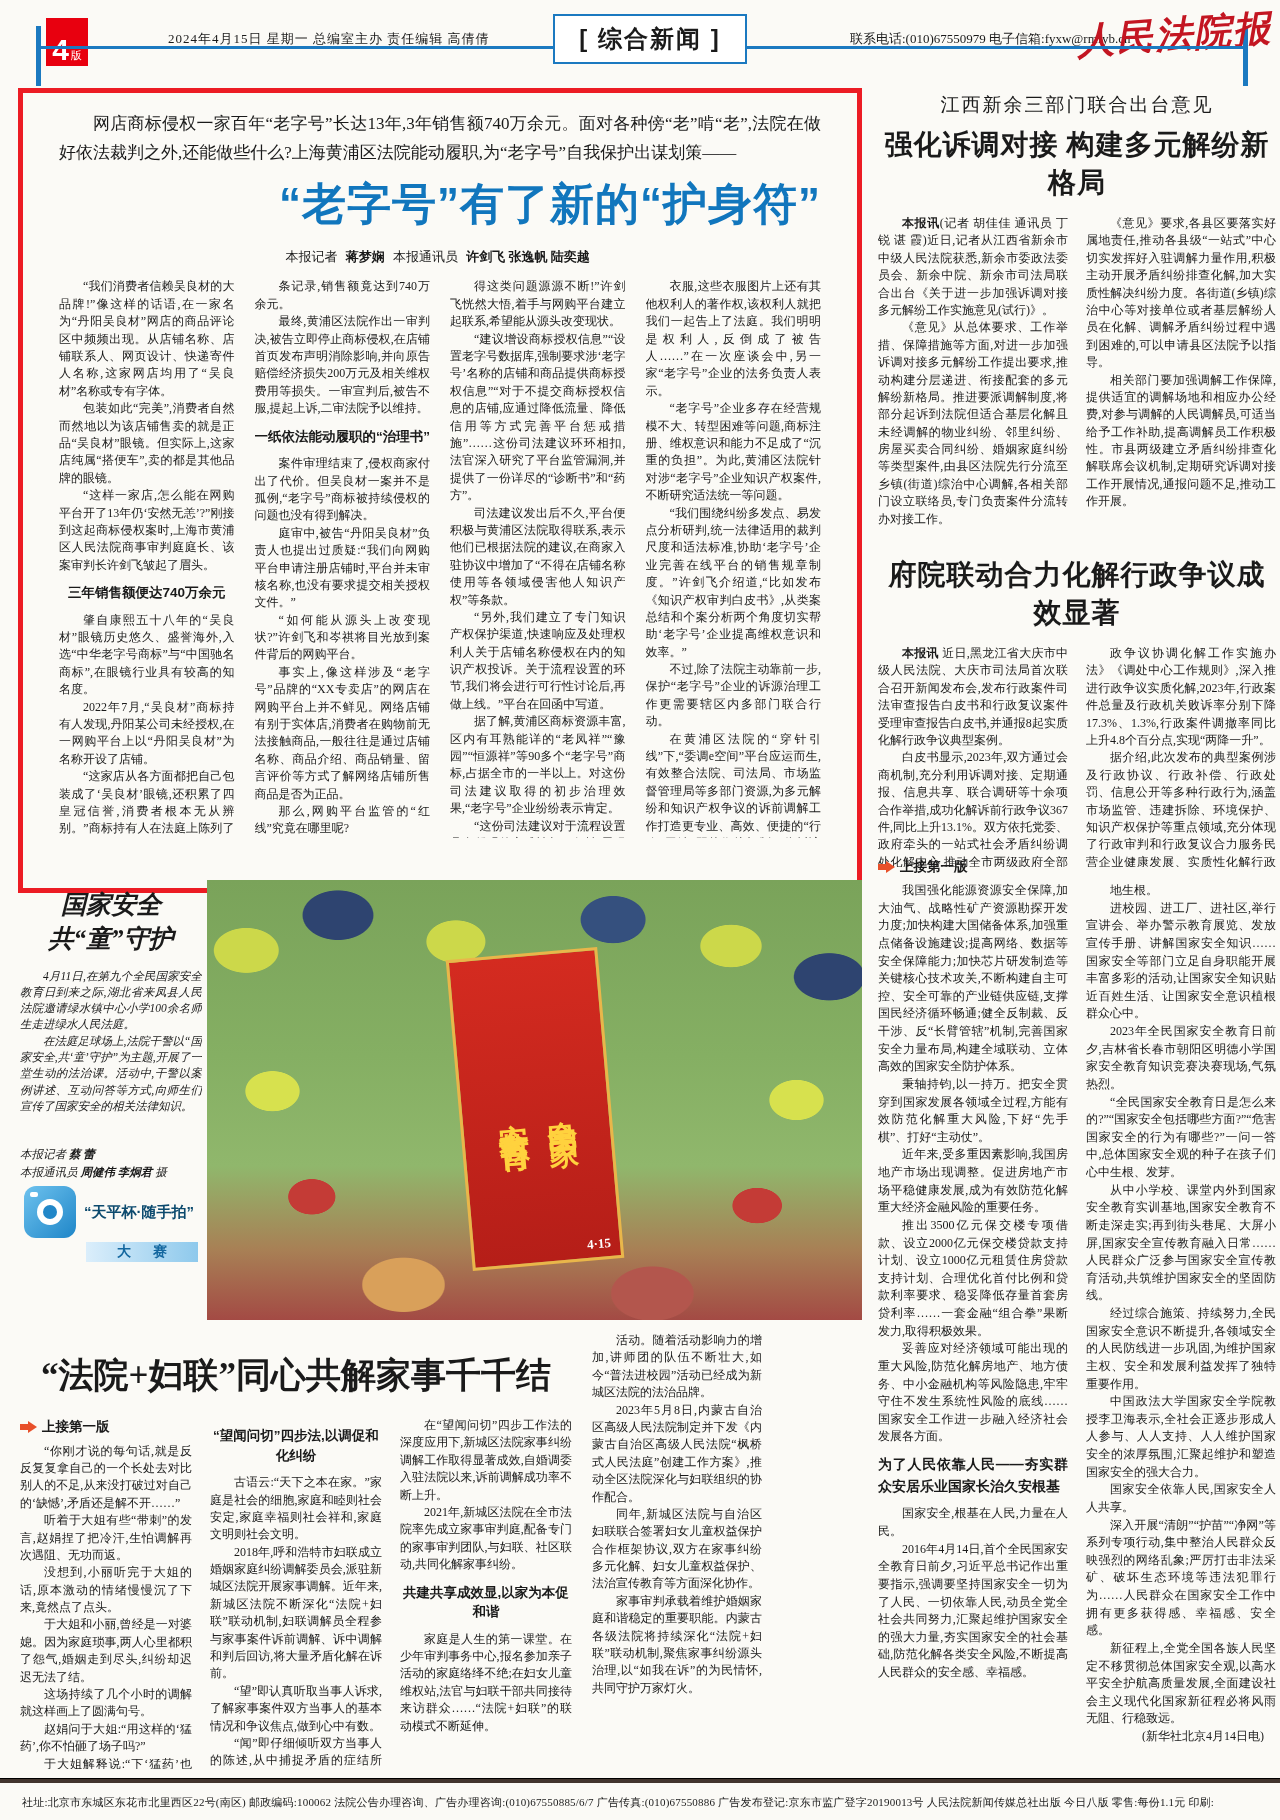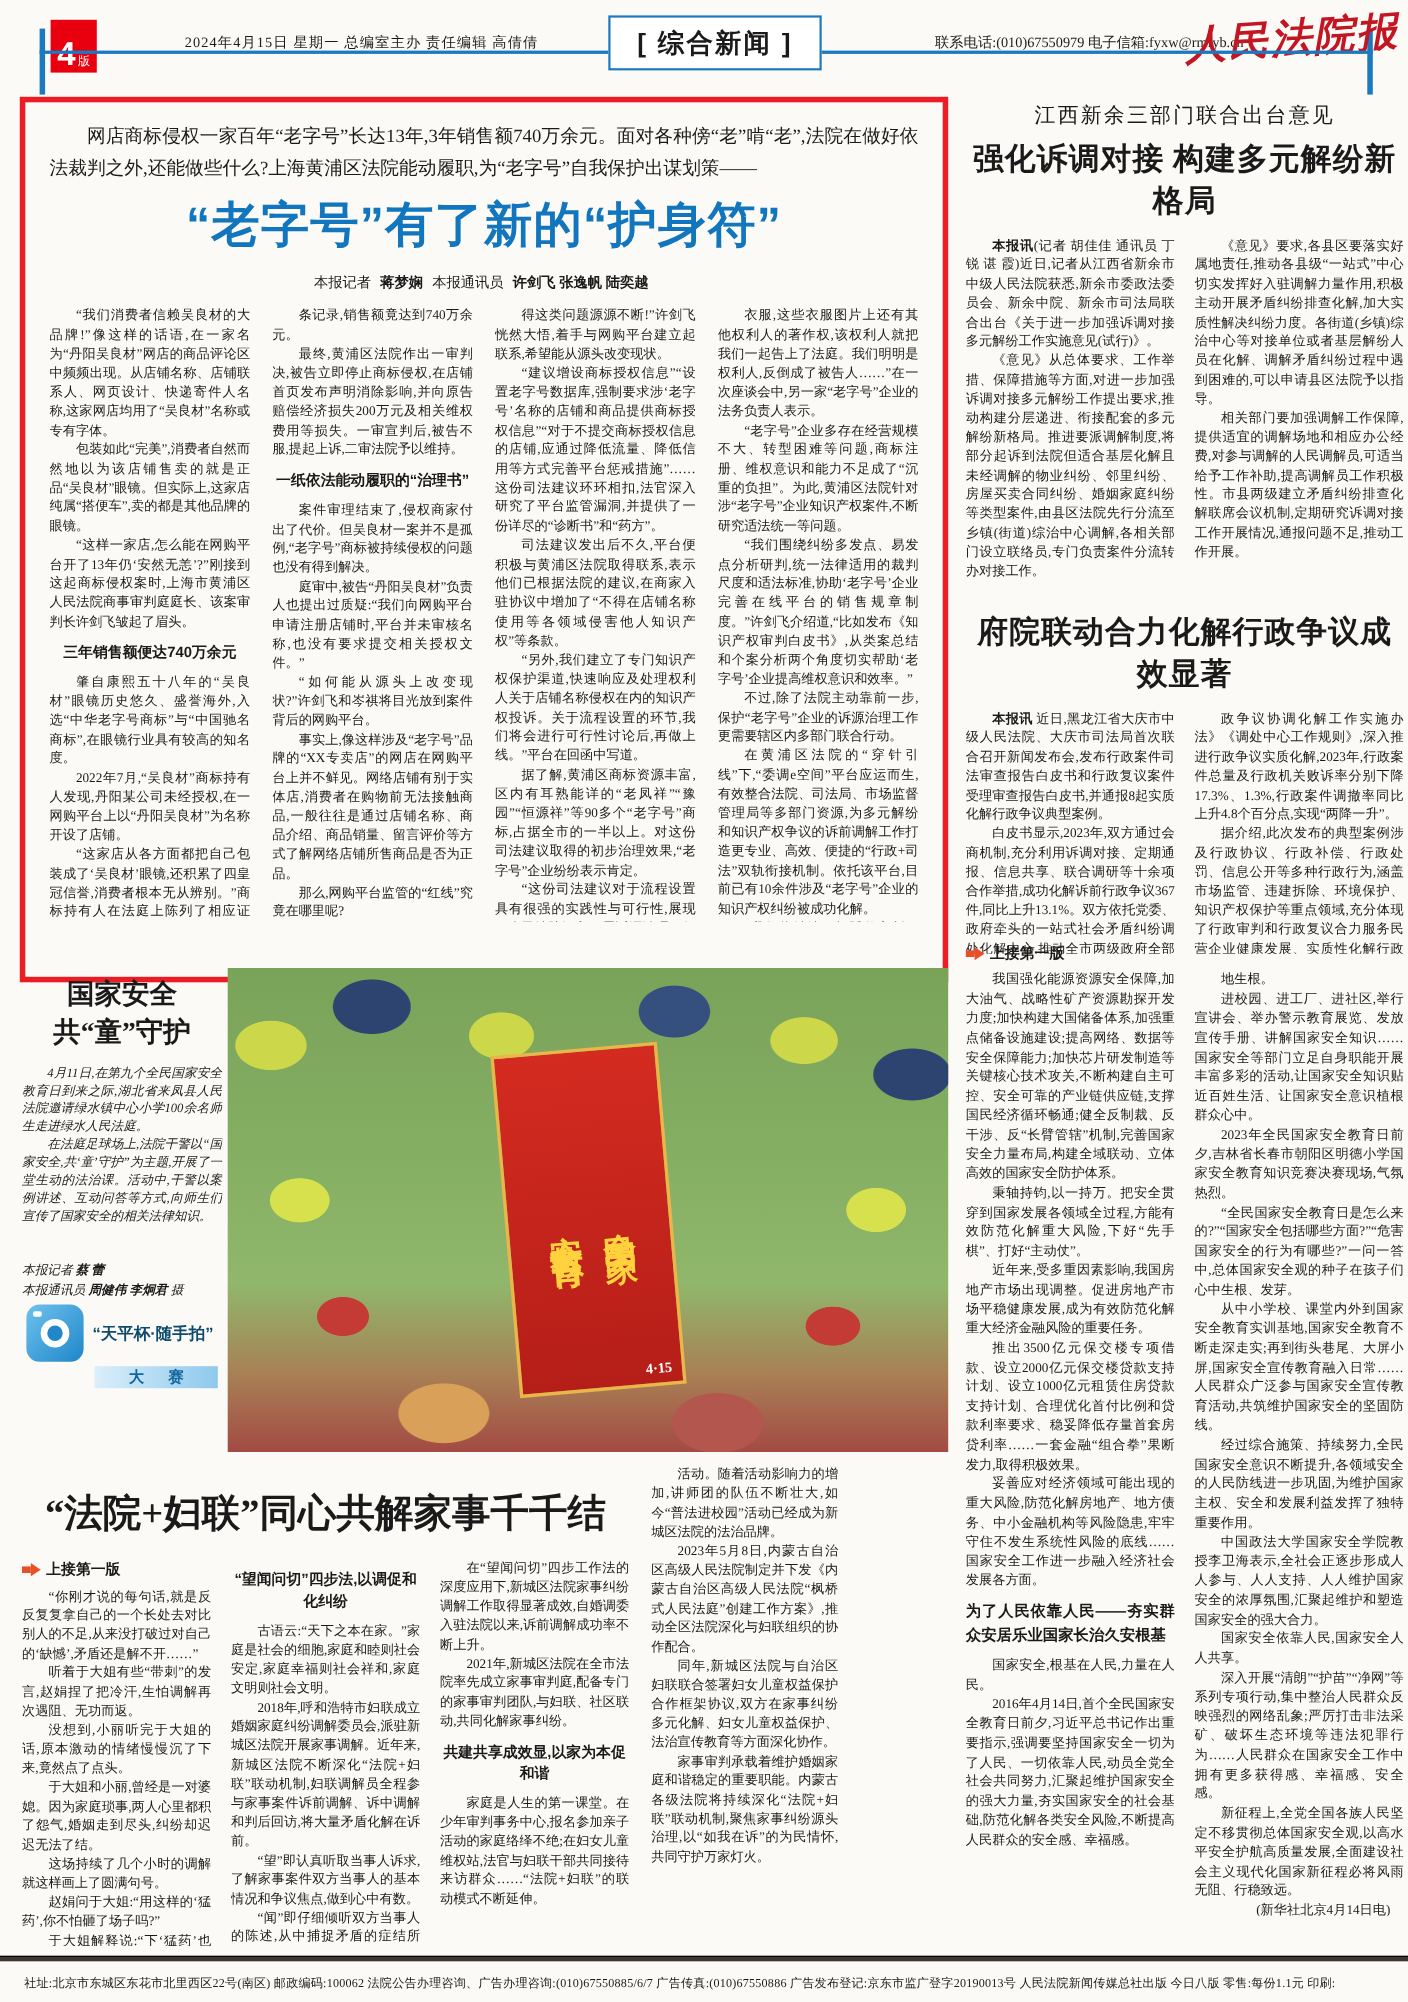--- a/index.html
+++ b/index.html
@@ -18,23 +18,23 @@
   .contact{position:absolute;left:850px;top:30px;font-size:13px;}
   .masthead{position:absolute;right:8px;top:10px;font-size:37px;color:#c31622;font-weight:bold;font-style:italic;
     letter-spacing:2px;transform:rotate(-4deg);}
   .header-rule{position:absolute;left:36px;top:46px;width:1212px;height:3px;background:#1b79c0;}
   .section-box{position:absolute;left:553px;top:14px;width:194px;height:50px;background:#fff;border:2px solid #1b79c0;
     display:flex;align-items:center;justify-content:center;font-size:24px;font-weight:bold;z-index:3;
     font-family:"Liberation Sans",sans-serif;letter-spacing:2px;}
 
   
   .lead-box{position:absolute;left:18px;top:88px;width:844px;height:805px;border:5px solid #ec1c24;
-    background:#fbfaf6;padding:16px 22px;overflow:hidden;}
+    background:#fbfaf6;padding:16px 36px;overflow:hidden;}
   .lead-intro{font-size:17px;line-height:1.72;text-align:justify;text-indent:2em;}
-  .lead-headline{margin-top:8px;text-align:center;font-size:44px;font-weight:bold;color:#1176bd;letter-spacing:1px;
+  .lead-headline{margin-top:8px;text-align:right;font-size:44px;font-weight:bold;color:#1176bd;letter-spacing:1px;
     font-family:"Liberation Sans","DejaVu Sans",sans-serif;}
   .lead-byline{text-align:center;font-size:13px;margin:14px 0 12px;}
   .lead-byline b{margin:0 5px;}
   .lead-cols{display:flex;gap:20px;height:560px;overflow:hidden;font-size:12px;line-height:1.45;}
   .lead-cols>div{flex:1;overflow:hidden;}
   .para{text-indent:2em;text-align:justify;}
   .subhead{font-family:"Liberation Sans",sans-serif;font-weight:bold;text-align:center;font-size:13.5px;margin:9px 0;text-indent:0;}
   .sig{text-align:right;padding-right:1em;text-indent:0;}
   .inner-headline{font-family:"Liberation Sans",sans-serif;font-weight:bold;font-size:14px;line-height:1.55;margin:8px 0;text-indent:0;text-align:justify;}
 
@@ -75,21 +75,21 @@
     linear-gradient(180deg,#7aa35a 0%,#85af63 40%,#90b76c 65%,#a88055 84%,#a34a44 100%);}
   .photo-banner{position:absolute;left:50%;top:52%;transform:translate(-50%,-50%) rotate(-5deg);
     width:152px;height:312px;background:linear-gradient(#d42b20,#b51e18);border:3px solid #e9b64a;
     display:flex;flex-direction:row-reverse;align-items:center;justify-content:center;gap:8px;padding:10px;}
   .banner-col{writing-mode:vertical-rl;color:#ffd23e;font-weight:bold;font-size:30px;letter-spacing:5px;
     font-family:"Liberation Sans",sans-serif;}
   .banner-badge{position:absolute;bottom:5px;right:9px;color:#fff;font-size:13px;font-weight:bold;}
 
   
   .photo-story{position:absolute;left:20px;top:888px;width:182px;}
-  .ps-headline{text-align:center;font-size:25px;font-weight:bold;line-height:1.35;}
+  .ps-headline{text-align:center;font-size:25px;font-weight:bold;line-height:1.35;font-style:italic;}
   .ps-body{margin-top:12px;font-size:11.5px;line-height:1.42;font-style:italic;height:176px;overflow:hidden;}
   .cap-para{text-indent:2em;text-align:justify;}
   .ps-credit{font-size:11.5px;font-style:italic;margin-top:3px;}
 
   
   .contest-badge{position:absolute;left:24px;top:1186px;width:180px;}
   .badge-row{display:flex;align-items:center;gap:8px;}
   .camera-icon{width:52px;height:52px;border-radius:12px;background:linear-gradient(135deg,#6ec2ee,#1f86c8);
     position:relative;flex:none;}
   .camera-icon .lens{position:absolute;left:13px;top:13px;width:26px;height:26px;background:#fff;border-radius:50%;}

